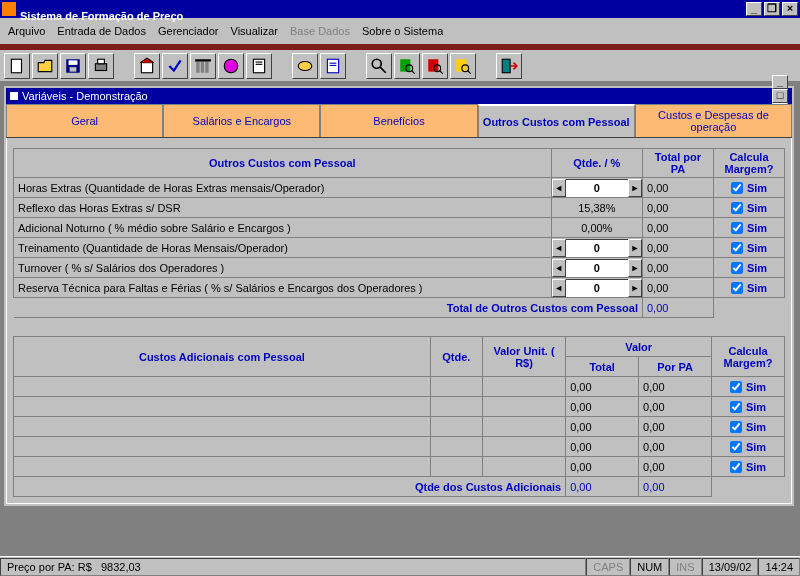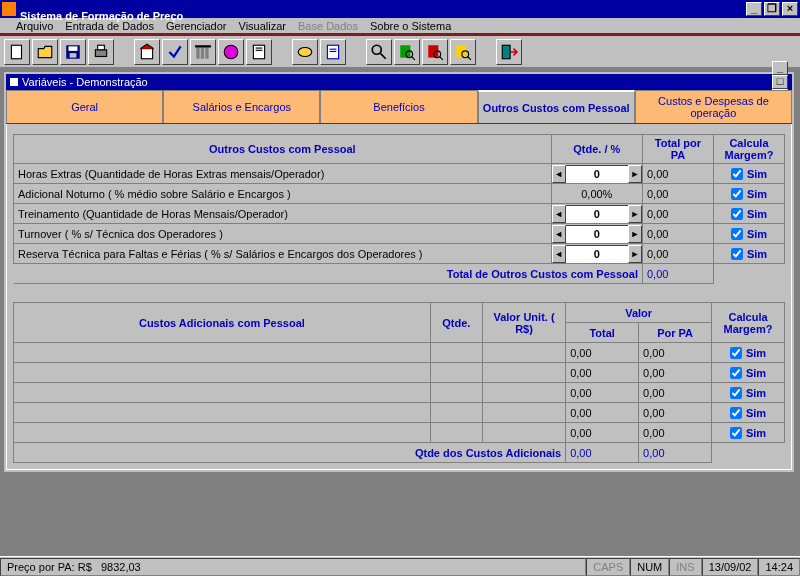--- a/index.html
+++ b/index.html
@@ -2,21 +2,21 @@
 <html><head>
 <meta charset="utf-8">
 <style>
 * { box-sizing: border-box; margin: 0; padding: 0; font-family: "MS Sans Serif", Tahoma, sans-serif; font-size: 11px; }
 body { background: #c0c0c0; width: 800px; height: 576px; overflow: hidden; }
 .titlebar { background: #0000a0; color: #fff; height: 18px; display: flex; align-items: center; padding: 0 2px; }
 .titlebar .icon { width: 14px; height: 14px; background: #ff8000; margin-right: 4px; display: inline-block; }
 .titlebar .title { flex: 1; font-weight: bold; margin-top: 13px; }
 .titlebar .winbtns { display: flex; gap: 2px; }
 .winbtn { width: 16px; height: 14px; background: #c0c0c0; border: 1px solid #fff; border-right-color: #404040; border-bottom-color: #404040; text-align: center; line-height: 10px; font-weight: bold; color: #000; cursor: pointer; }
-.menubar { background: #c0c0c0; height: 18px; display: flex; align-items: center; padding: 0 16px; border-bottom: 3px solid #7f1d1d; }
+.menubar { background: #c0c0c0; height: 32px; display: flex; align-items: center; padding: 0 8px; border-bottom: 6px solid #7f1d1d; }
 .menubar span { margin-right: 12px; cursor: pointer; }
 .menubar .disabled { color: #808080; }
 .toolbar { background: #c0c0c0; height: 32px; display: flex; align-items: center; padding: 2px 4px; gap: 2px; border-bottom: 1px solid #808080; }
 .tbtn { width: 26px; height: 26px; border: 1px solid #fff; border-right-color: #404040; border-bottom-color: #404040; background: #c0c0c0; display: flex; align-items: center; justify-content: center; cursor: pointer; }
 .tspace { width: 16px; }
 .workspace { position: relative; background: #808080; height: 488px; padding: 4px; }
 .child-window { background: #c0c0c0; border: 2px solid #c0c0c0; box-shadow: inset -1px -1px #404040, inset 1px 1px #fff; width: 790px; }
 .child-title { background: #0000a0; color: #fff; height: 16px; display: flex; align-items: center; padding: 0 4px; }
 .child-title .dot { width: 8px; height: 8px; background: #fff; margin-right: 4px; }
 .child-title .title { flex: 1; font-weight: normal; }
@@ -211,20 +211,31 @@
               </td>
           <td class="num">0,00</td>
           <td>
                 <div class="chk">
                   <input type="checkbox" checked="" style="">
                   <span>Sim</span>
                 </div>
               </td>
         </tr>
         <tr>
+          <td class="desc">Reflexo das Horas Extras s/ DSR</td>
+          <td class="num" style="text-align:center">15,38%</td>
+          <td class="num">0,00</td>
+          <td>
+                <div class="chk">
+                  <input type="checkbox" checked="" style="">
+                  <span>Sim</span>
+                </div>
+              </td>
+        </tr>
+        <tr>
           <td class="desc">Adicional Noturno ( % médio sobre Salário e Encargos )</td>
           <td class="num" style="text-align:center">0,00%</td>
           <td class="num">0,00</td>
           <td>
                 <div class="chk">
                   <input type="checkbox" checked="" style="">
                   <span>Sim</span>
                 </div>
               </td>
         </tr>
@@ -239,21 +250,21 @@
               </td>
           <td class="num">0,00</td>
           <td>
                 <div class="chk">
                   <input type="checkbox" checked="" style="">
                   <span>Sim</span>
                 </div>
               </td>
         </tr>
         <tr>
-          <td class="desc">Turnover ( % s/ Técnica dos Operadores )</td>
+          <td class="desc">Turnover ( % s/ Salários dos Operadores )</td>
           <td class="spin">
                 <div class="spinner">
                   <div class="arrow">◄</div>
                   <div class="val">0</div>
                   <div class="arrow">►</div>
                 </div>
               </td>
           <td class="num">0,00</td>
           <td>
                 <div class="chk">

